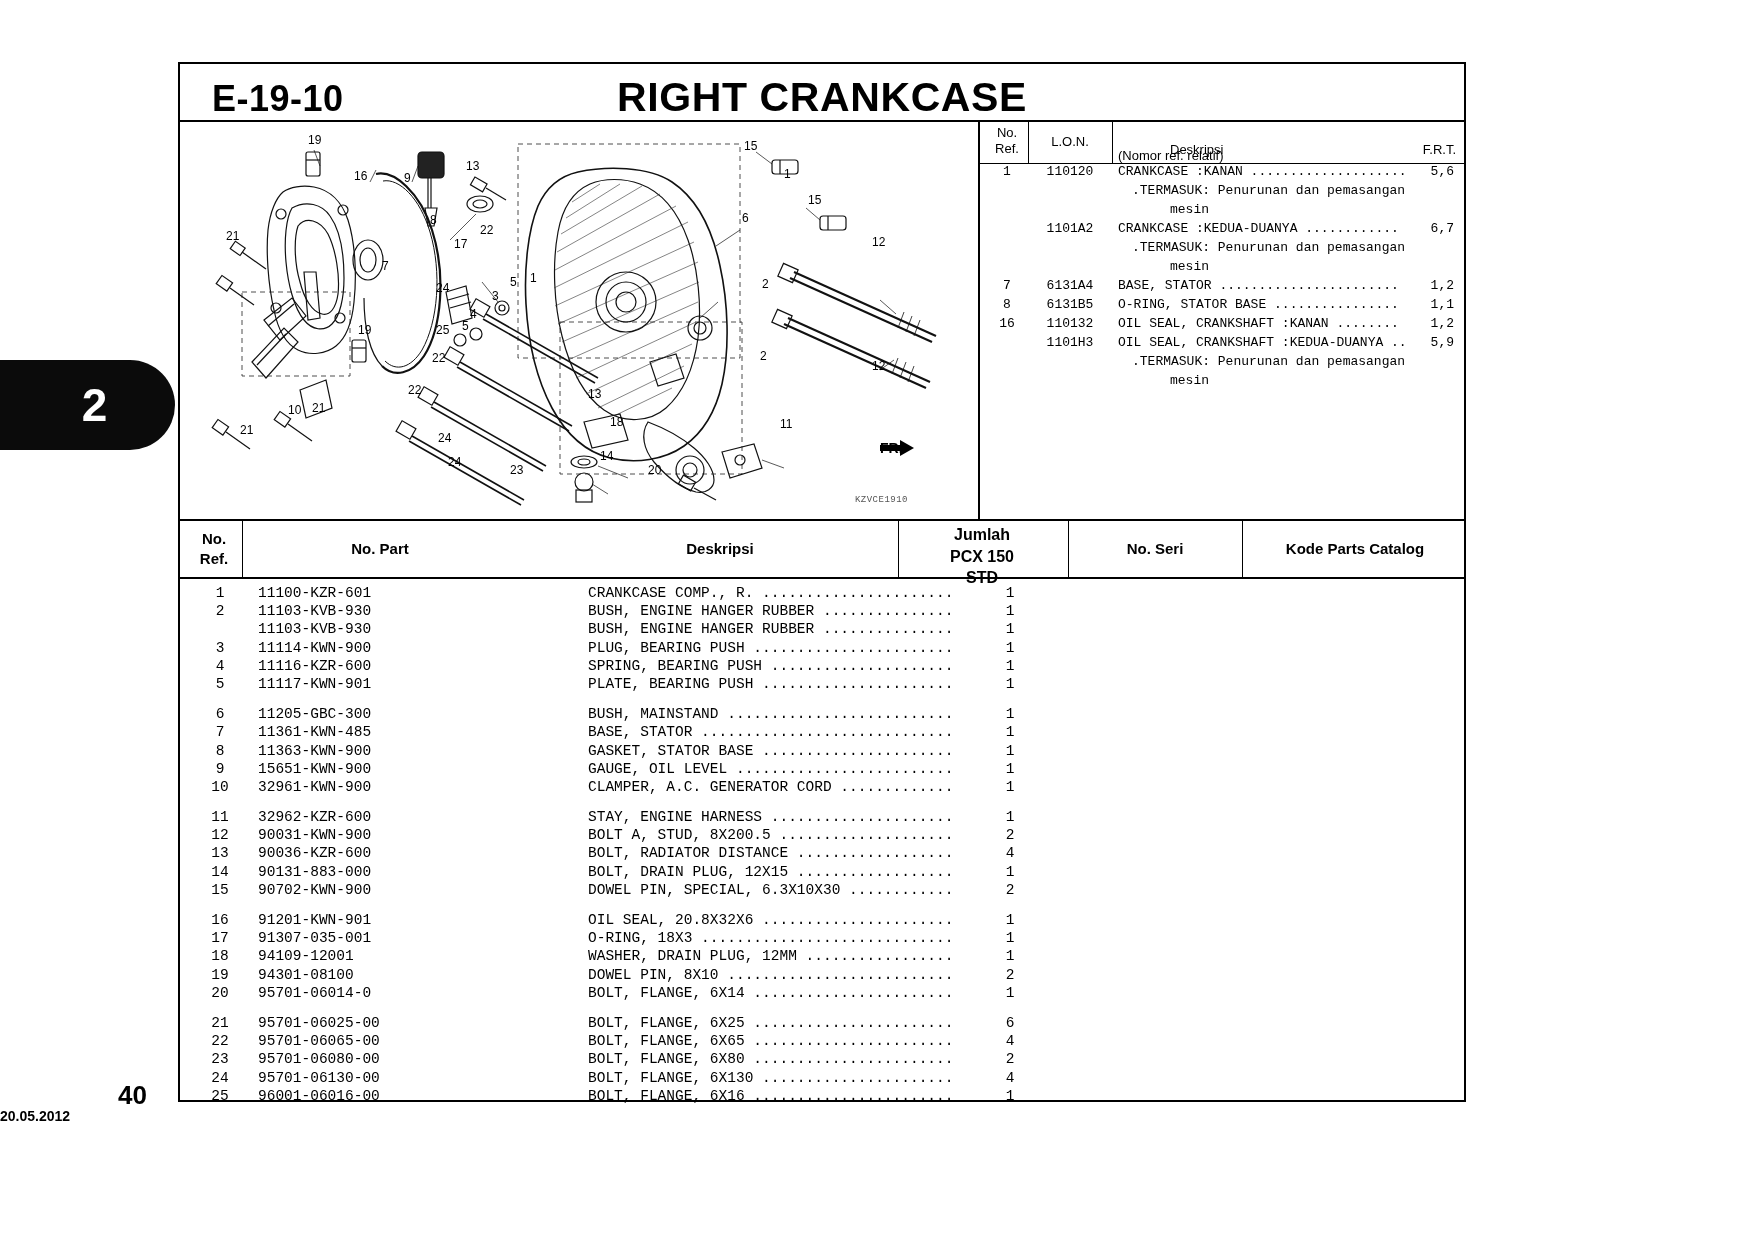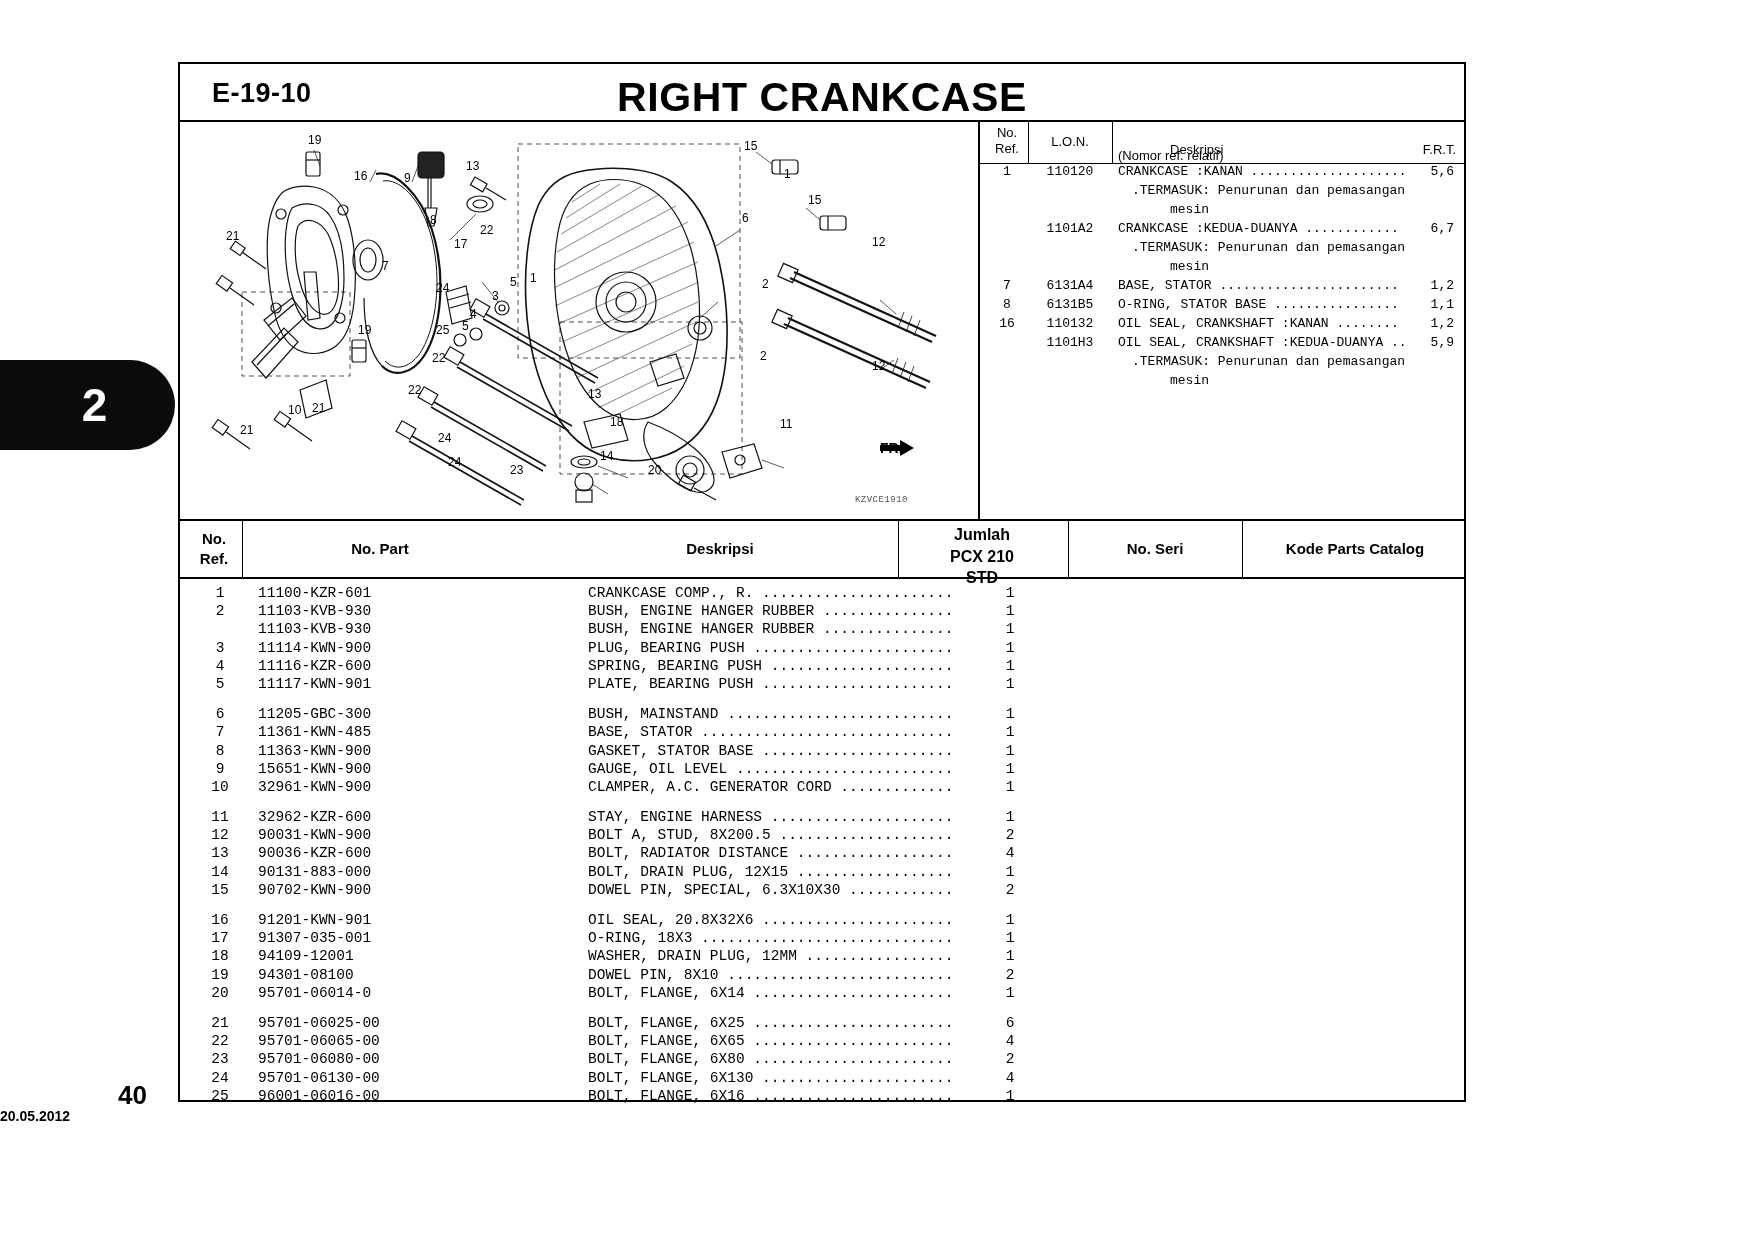--- a/index.html
+++ b/index.html
@@ -44,21 +44,21 @@
   }
 
   
   .sheet-header {
     height:58px;
     border-bottom:2px solid #000;
     position:relative;
   }
   .code-label {
     position:absolute; left:32px; top:14px;
-    font-size:27px; font-weight:bold; letter-spacing:0.5px;
+    font-size:36px; font-weight:bold; letter-spacing:0.5px;
   }
   .sheet-title {
     position:absolute; left:0; right:0; top:10px;
     text-align:center;
     font-size:41px; font-weight:bold; letter-spacing:0.6px;
   }
 
   
   .mid {
     display:flex;
@@ -499,21 +499,21 @@
   <div class="lower-head">
     <div class="v" style="left:62px"></div>
     <div class="v" style="left:718px"></div>
     <div class="v" style="left:888px"></div>
     <div class="v" style="left:1062px"></div>
     <div class="lh" style="left:8px; top:8px; width:52px; line-height:1.3">No.<br>Ref.</div>
     <div class="lh" style="left:80px; top:19px; width:240px">No. Part</div>
     <div class="lh" style="left:420px; top:19px; width:240px">Deskripsi</div>
     <div class="lh" style="left:722px; top:3px; width:160px; font-size:16px; line-height:1.35">
       <div>Jumlah</div>
-      <div>PCX 210</div>
+      <div>PCX 150</div>
       <div>STD</div>
     </div>
     <div class="lh" style="left:892px; top:19px; width:166px">No. Seri</div>
     <div class="lh" style="left:1066px; top:19px; width:218px">Kode Parts Catalog</div>
   </div>
 
   <div class="lower-body mono" id="part-rows">
       <div class="prow">
         <span class="p-no">1</span>
         <span class="p-part">11100-KZR-601</span>

